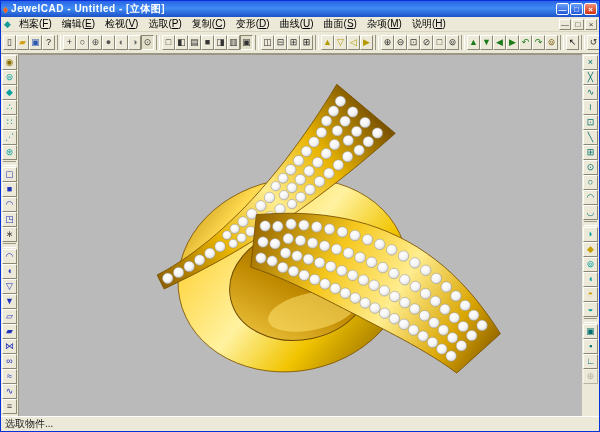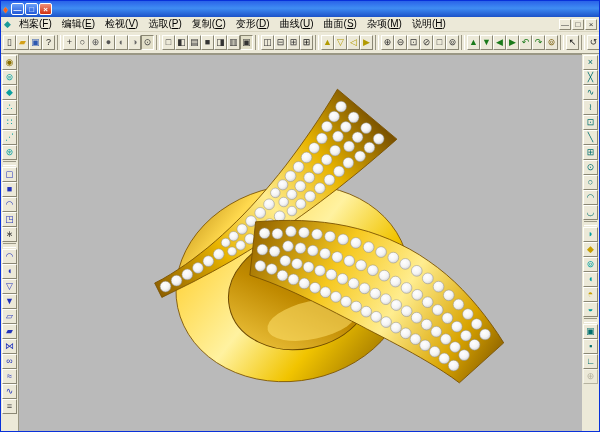--- a/index.html
+++ b/index.html
@@ -77,20 +77,21 @@
     font-size:10px;color:#1a1a1a;display:flex;align-items:center;padding:0 4px;
   }
 </style>
 </head>
 <body>
 
 <div class="window">
 
   <div class="titlebar">
     <span class="app-icon">♦</span>
+    <span class="title-text">JewelCAD - Untitled - [立体图]</span>
     <span class="titlebar-buttons" id="titlebar-buttons">
         <span class="tbx">—</span>
         <span class="tbx">□</span>
         <span class="tbx close">×</span>
       </span>
   </div>
 
   <div class="menubar">
     <span class="mdi-icon">◆</span>
     <span id="menu-items"><span class="menu-item">档案(<u>F</u>)</span><span class="menu-item">编辑(<u>E</u>)</span><span class="menu-item">检视(<u>V</u>)</span><span class="menu-item">选取(<u>P</u>)</span><span class="menu-item">复制(<u>C</u>)</span><span class="menu-item">变形(<u>D</u>)</span><span class="menu-item">曲线(<u>U</u>)</span><span class="menu-item">曲面(<u>S</u>)</span><span class="menu-item">杂项(<u>M</u>)</span><span class="menu-item">说明(<u>H</u>)</span></span>
@@ -547,14 +548,17 @@
         </span>
         <span class="tb-btn">
           <span class="glyph" style="color: rgb(0, 112, 112);">∟</span>
         </span>
         <span class="tb-btn disabled">
           <span class="glyph" style="color: rgb(138, 135, 116);">⊕</span>
         </span>
       </div>
   </div>
 
+  <div class="statusbar">
+    <span>选取物件...</span>
+  </div>
 
 </div>
 
 </body></html>

